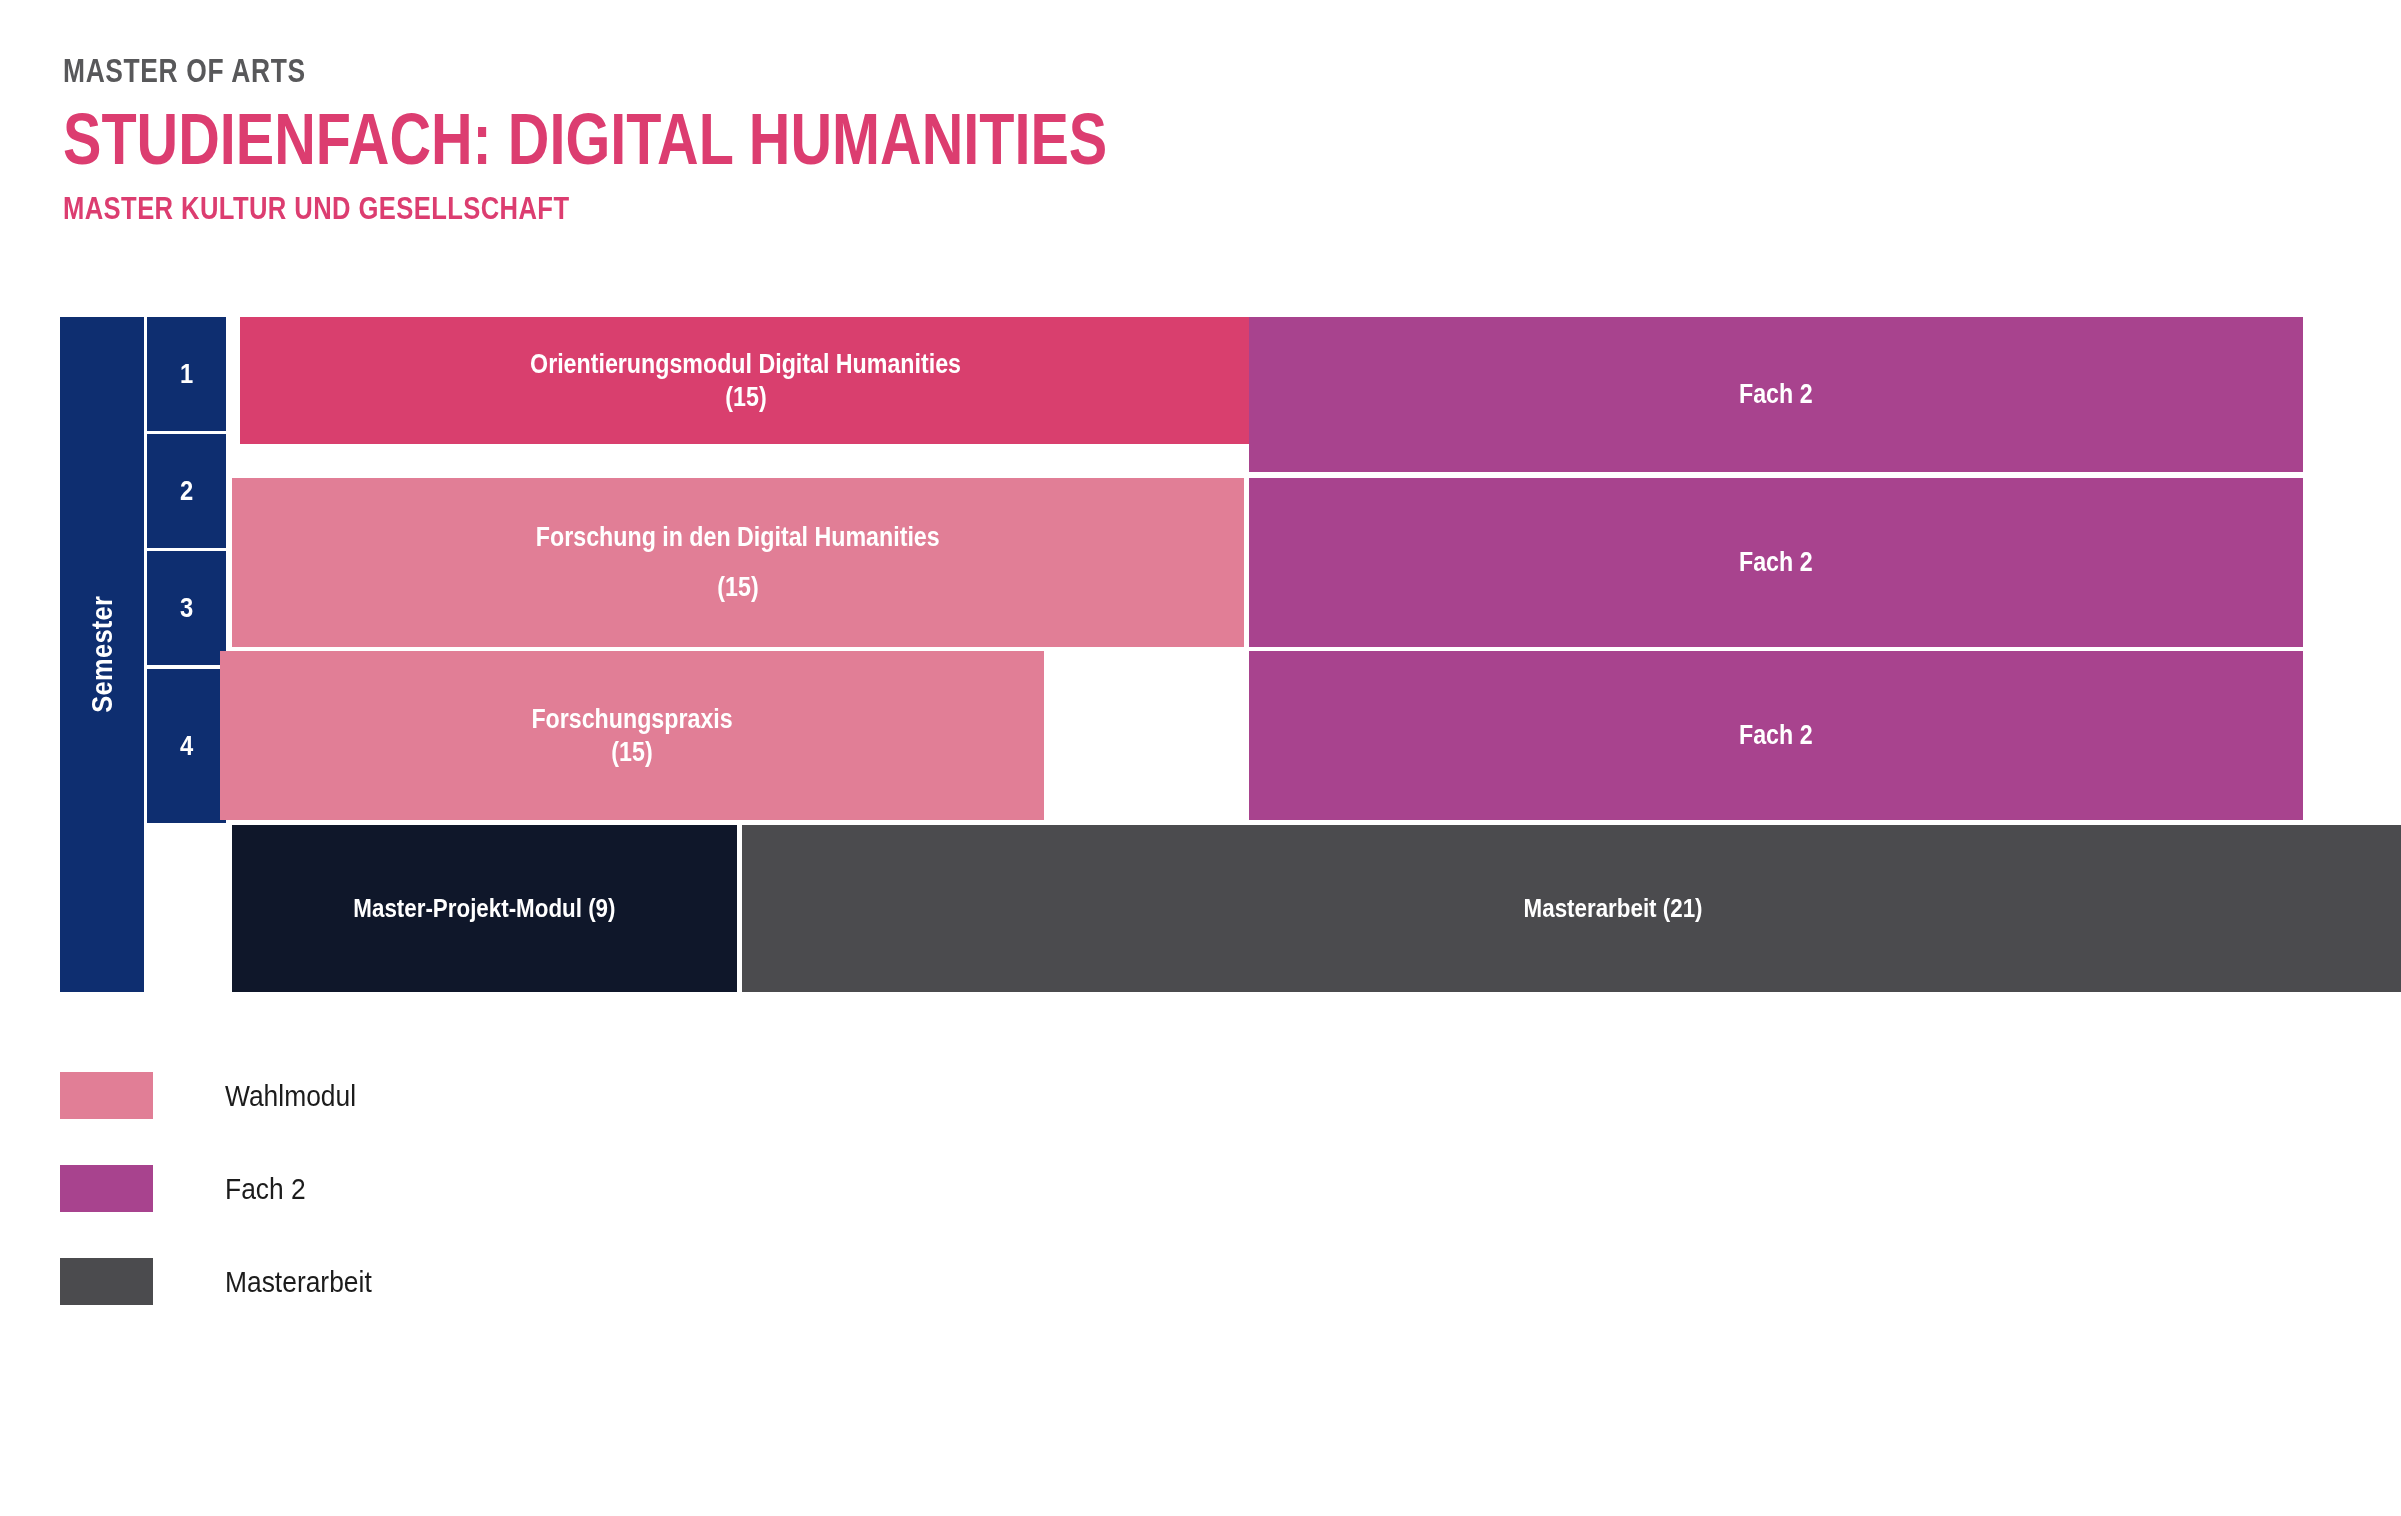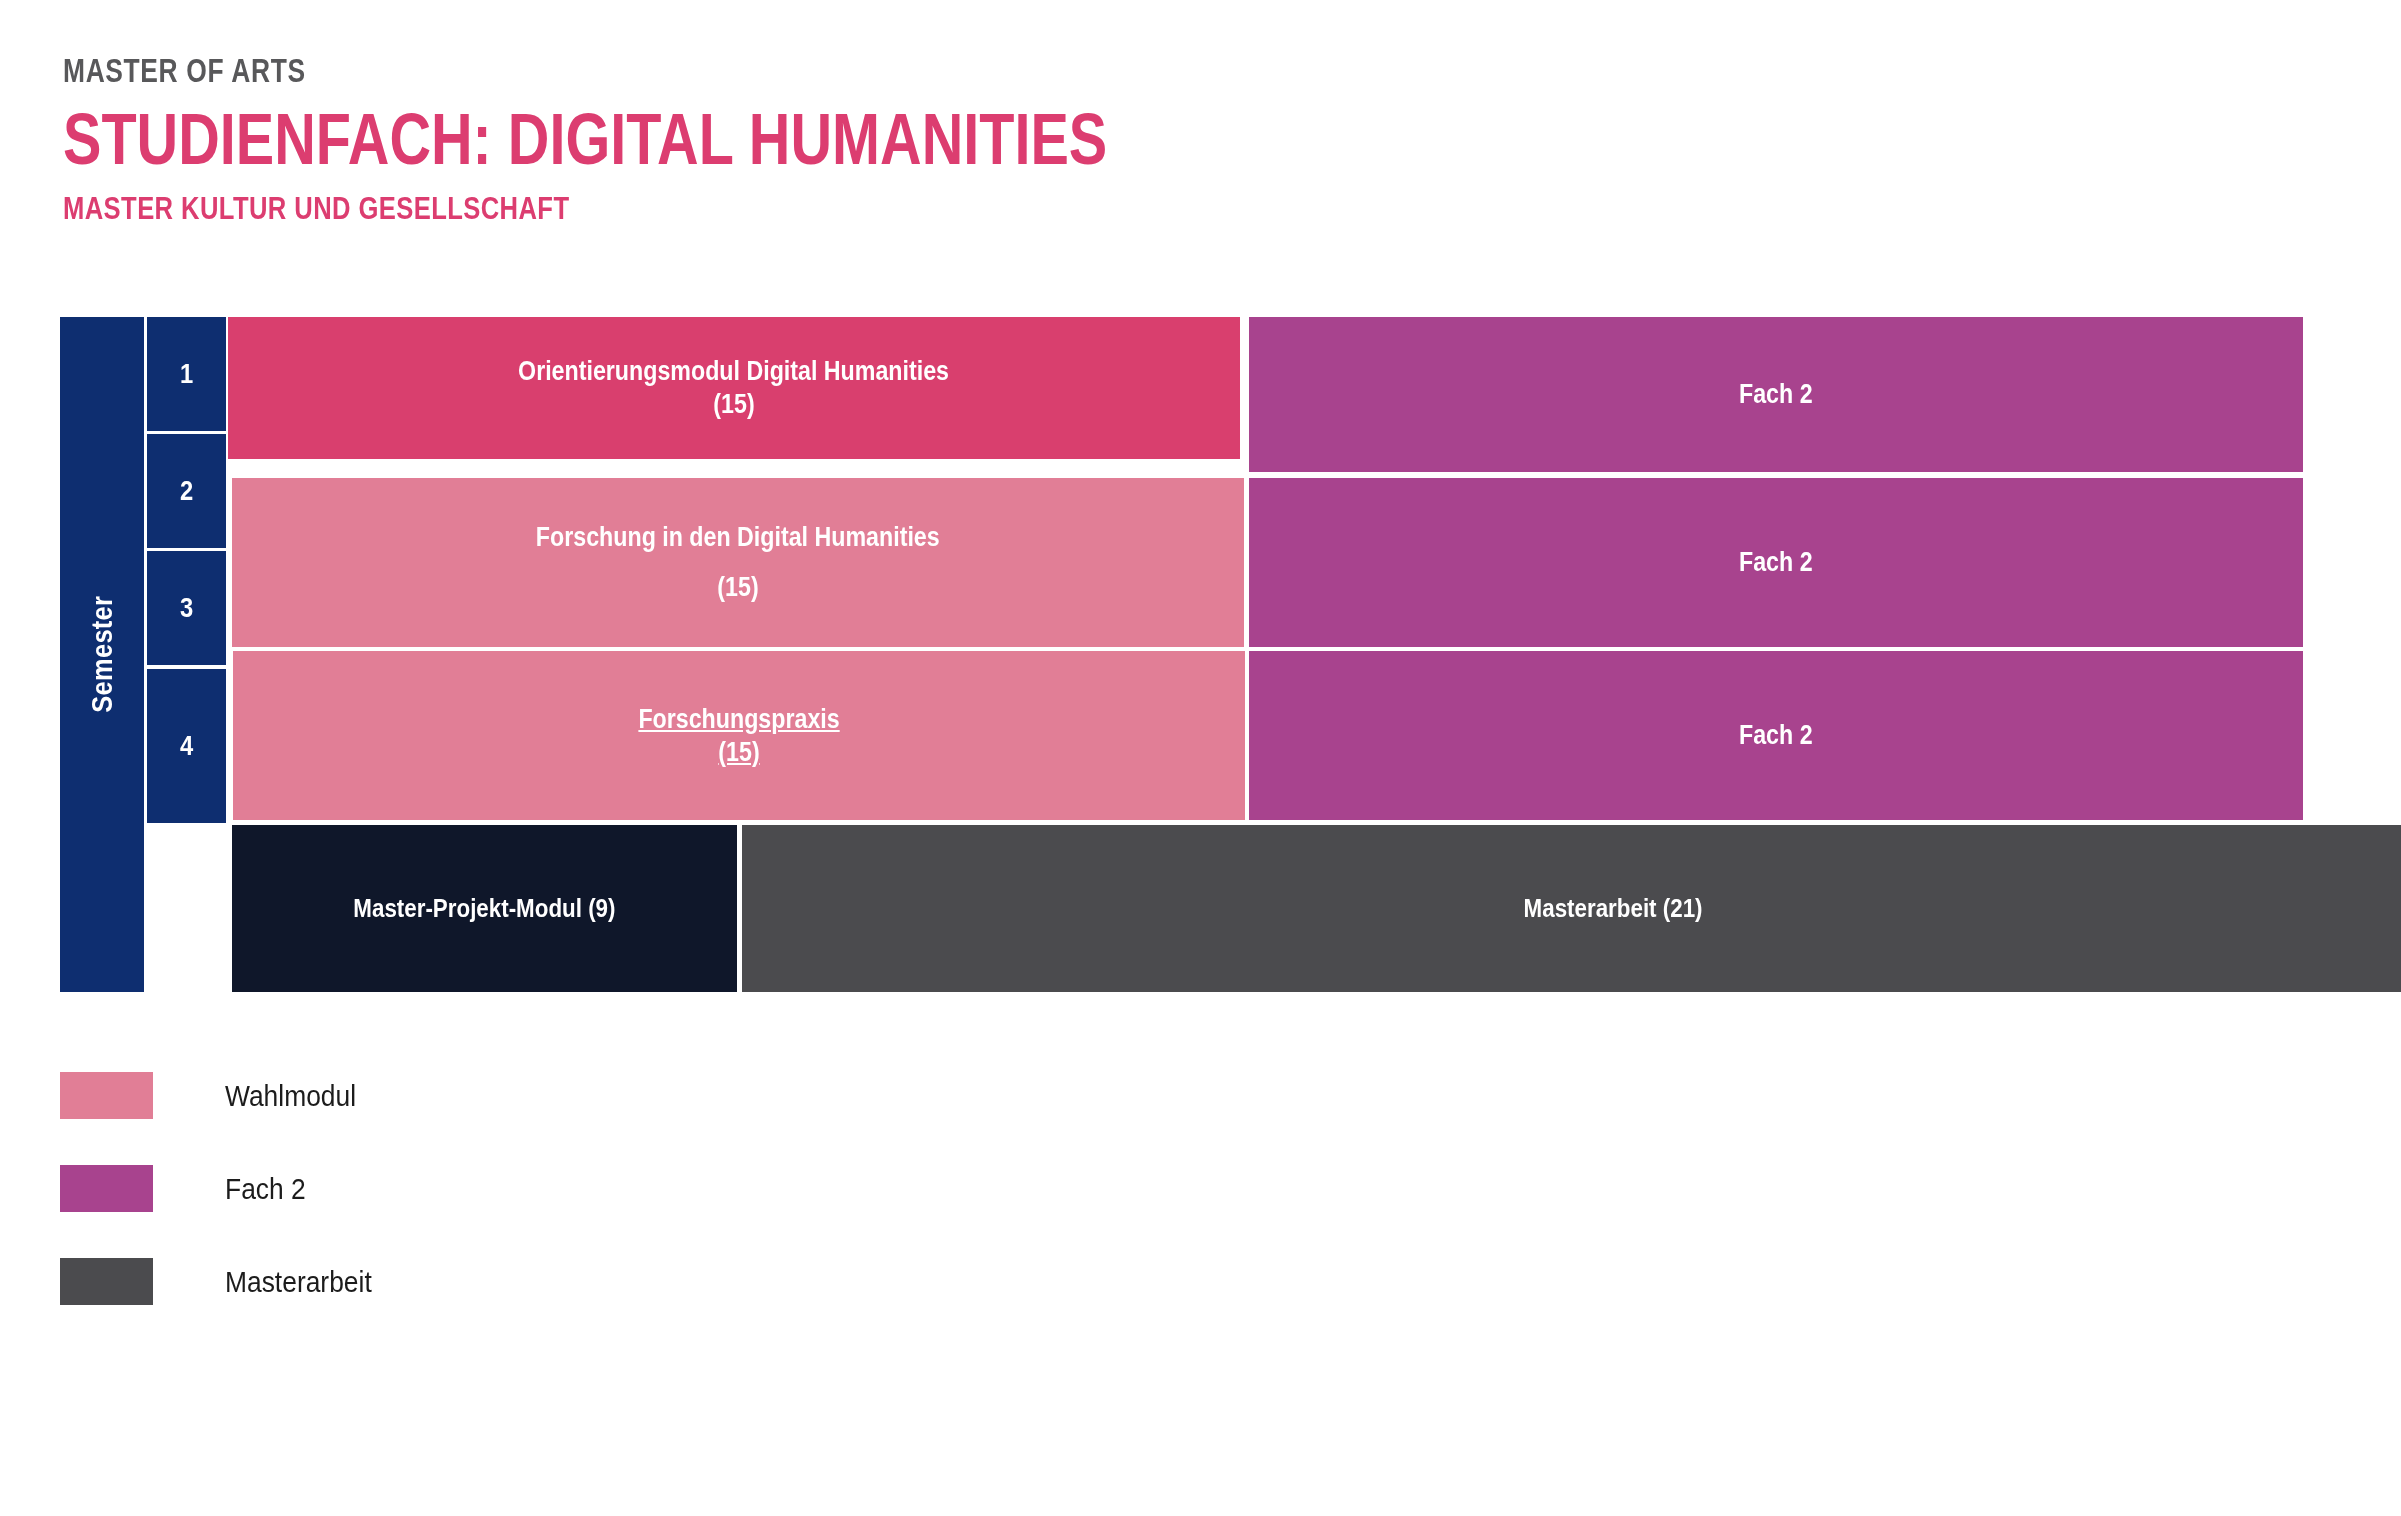--- a/index.html
+++ b/index.html
@@ -209,37 +209,37 @@
         <span>2</span>
       </div>
       <div class="num-cell" style="top:234px;height:114px;">
         <span>3</span>
       </div>
       <div class="num-cell" style="top:352px;height:154px;">
         <span>4</span>
       </div>
     </div>
 
-    <div class="tile big" style="left:168px; top:0px; width:1012px; height:142px; background:#d93f6e;">
+    <div class="tile big" style="left:180px; top:0px; width:1012px; height:127px; background:#d93f6e;">
       <span class="t-line">Orientierungsmodul Digital Humanities</span>
       <span class="t-line">(15)</span>
     </div>
     <div class="tile big" style="left:1189px; top:0px; width:1054px; height:155px; background:#a8438e;">
       <span class="t-line">Fach 2</span>
     </div>
 
     <div class="tile big" style="left:172px; top:161px; width:1012px; height:169px; background:#e17e96;gap:17px;">
       <span class="t-line">Forschung in den Digital Humanities</span>
       <span class="t-line">(15)</span>
     </div>
     <div class="tile big" style="left:1189px; top:161px; width:1054px; height:169px; background:#a8438e;">
       <span class="t-line">Fach 2</span>
     </div>
 
-    <div class="tile big" style="left:173px; top:334px; width:1012px; height:169px; background:#e17e96;text-decoration:underline;">
+    <div class="tile big" style="left:160px; top:334px; width:824px; height:169px; background:#e17e96;">
       <span class="t-line">Forschungspraxis</span>
       <span class="t-line">(15)</span>
     </div>
     <div class="tile big" style="left:1189px; top:334px; width:1054px; height:169px; background:#a8438e;">
       <span class="t-line">Fach 2</span>
     </div>
 
     <div class="tile mid" style="left:172px; top:508px; width:505px; height:167px; background:#0f172a;">
       <span class="t-line">Master-Projekt-Modul (9)</span>
     </div>

